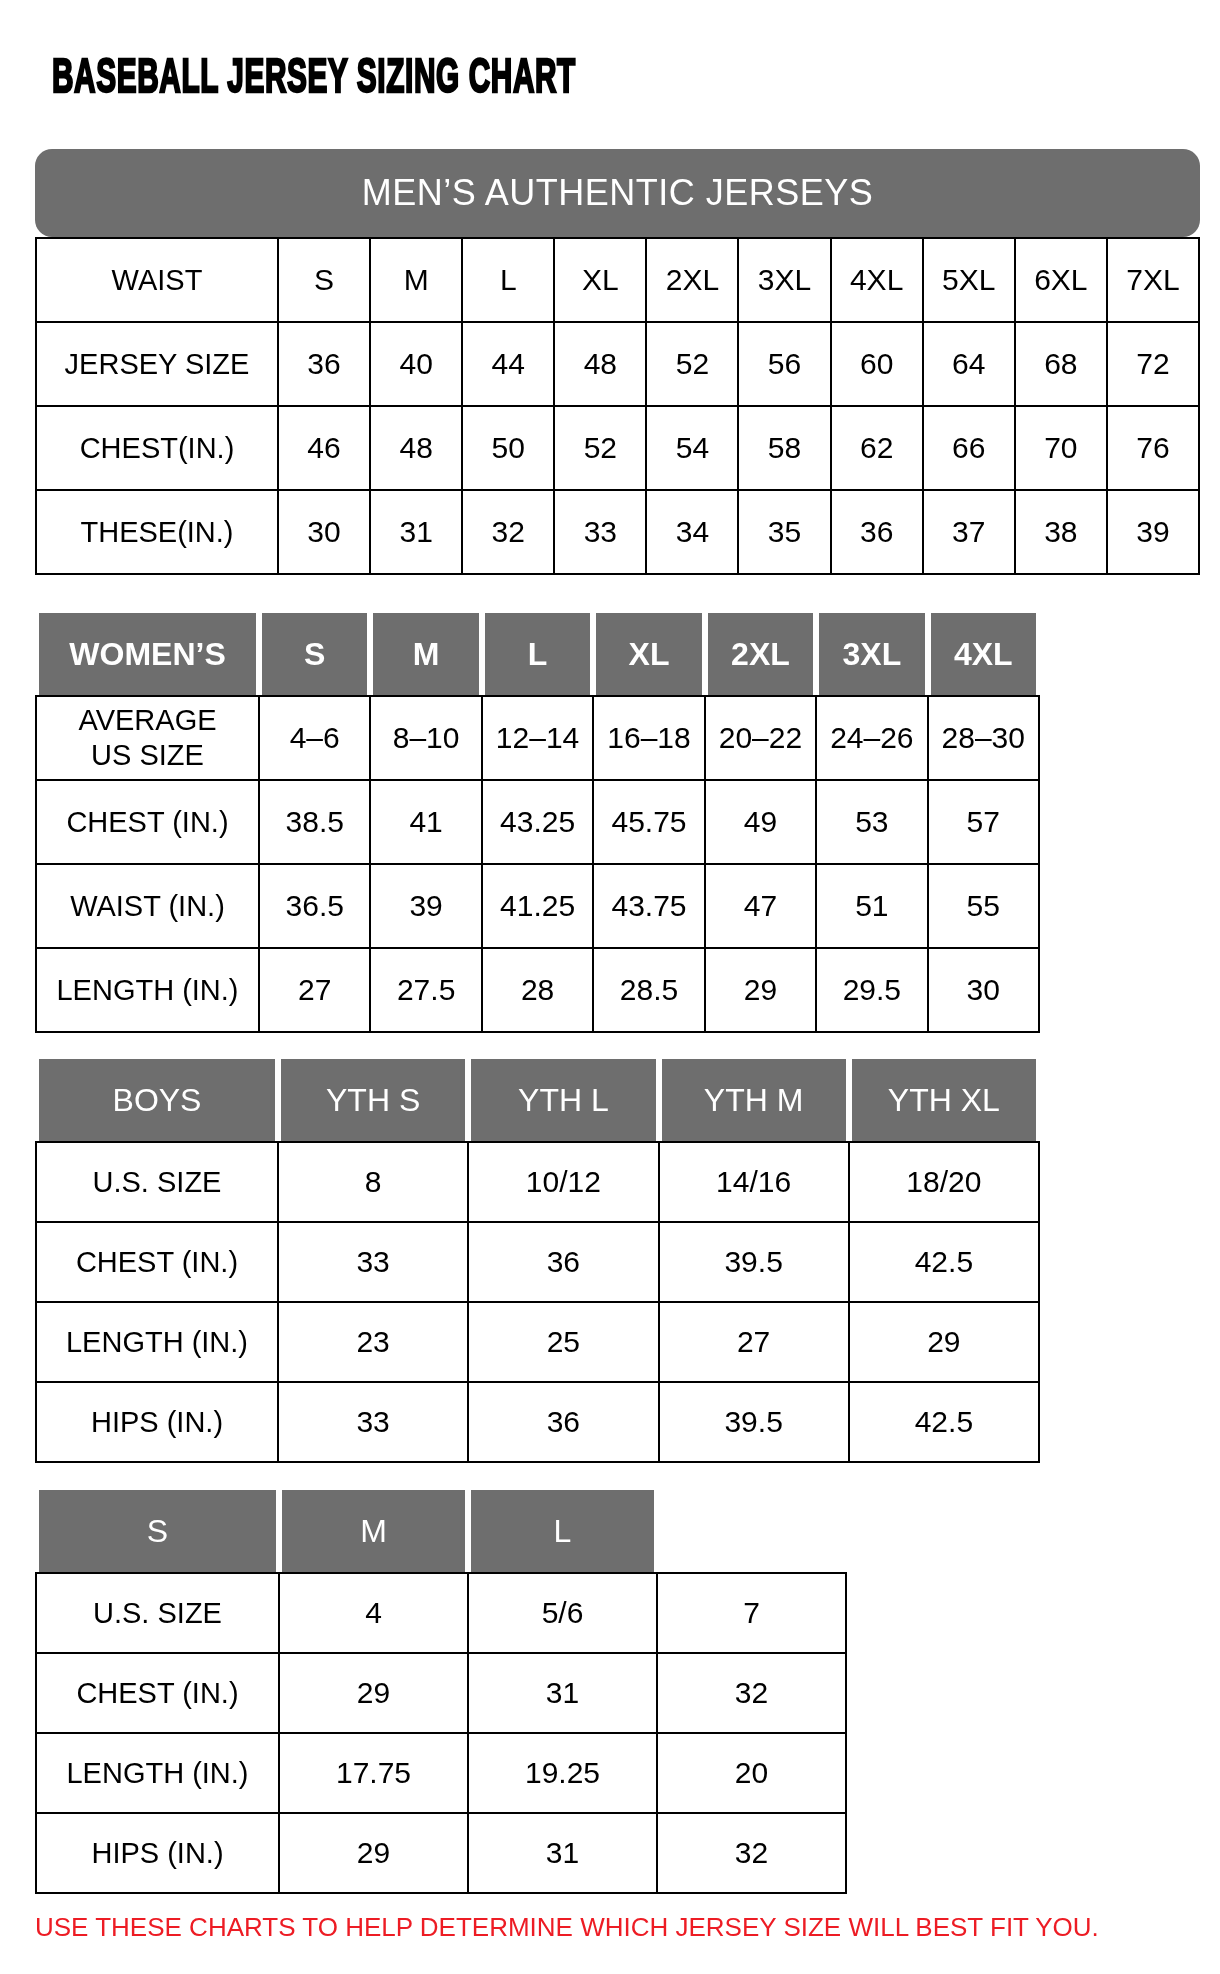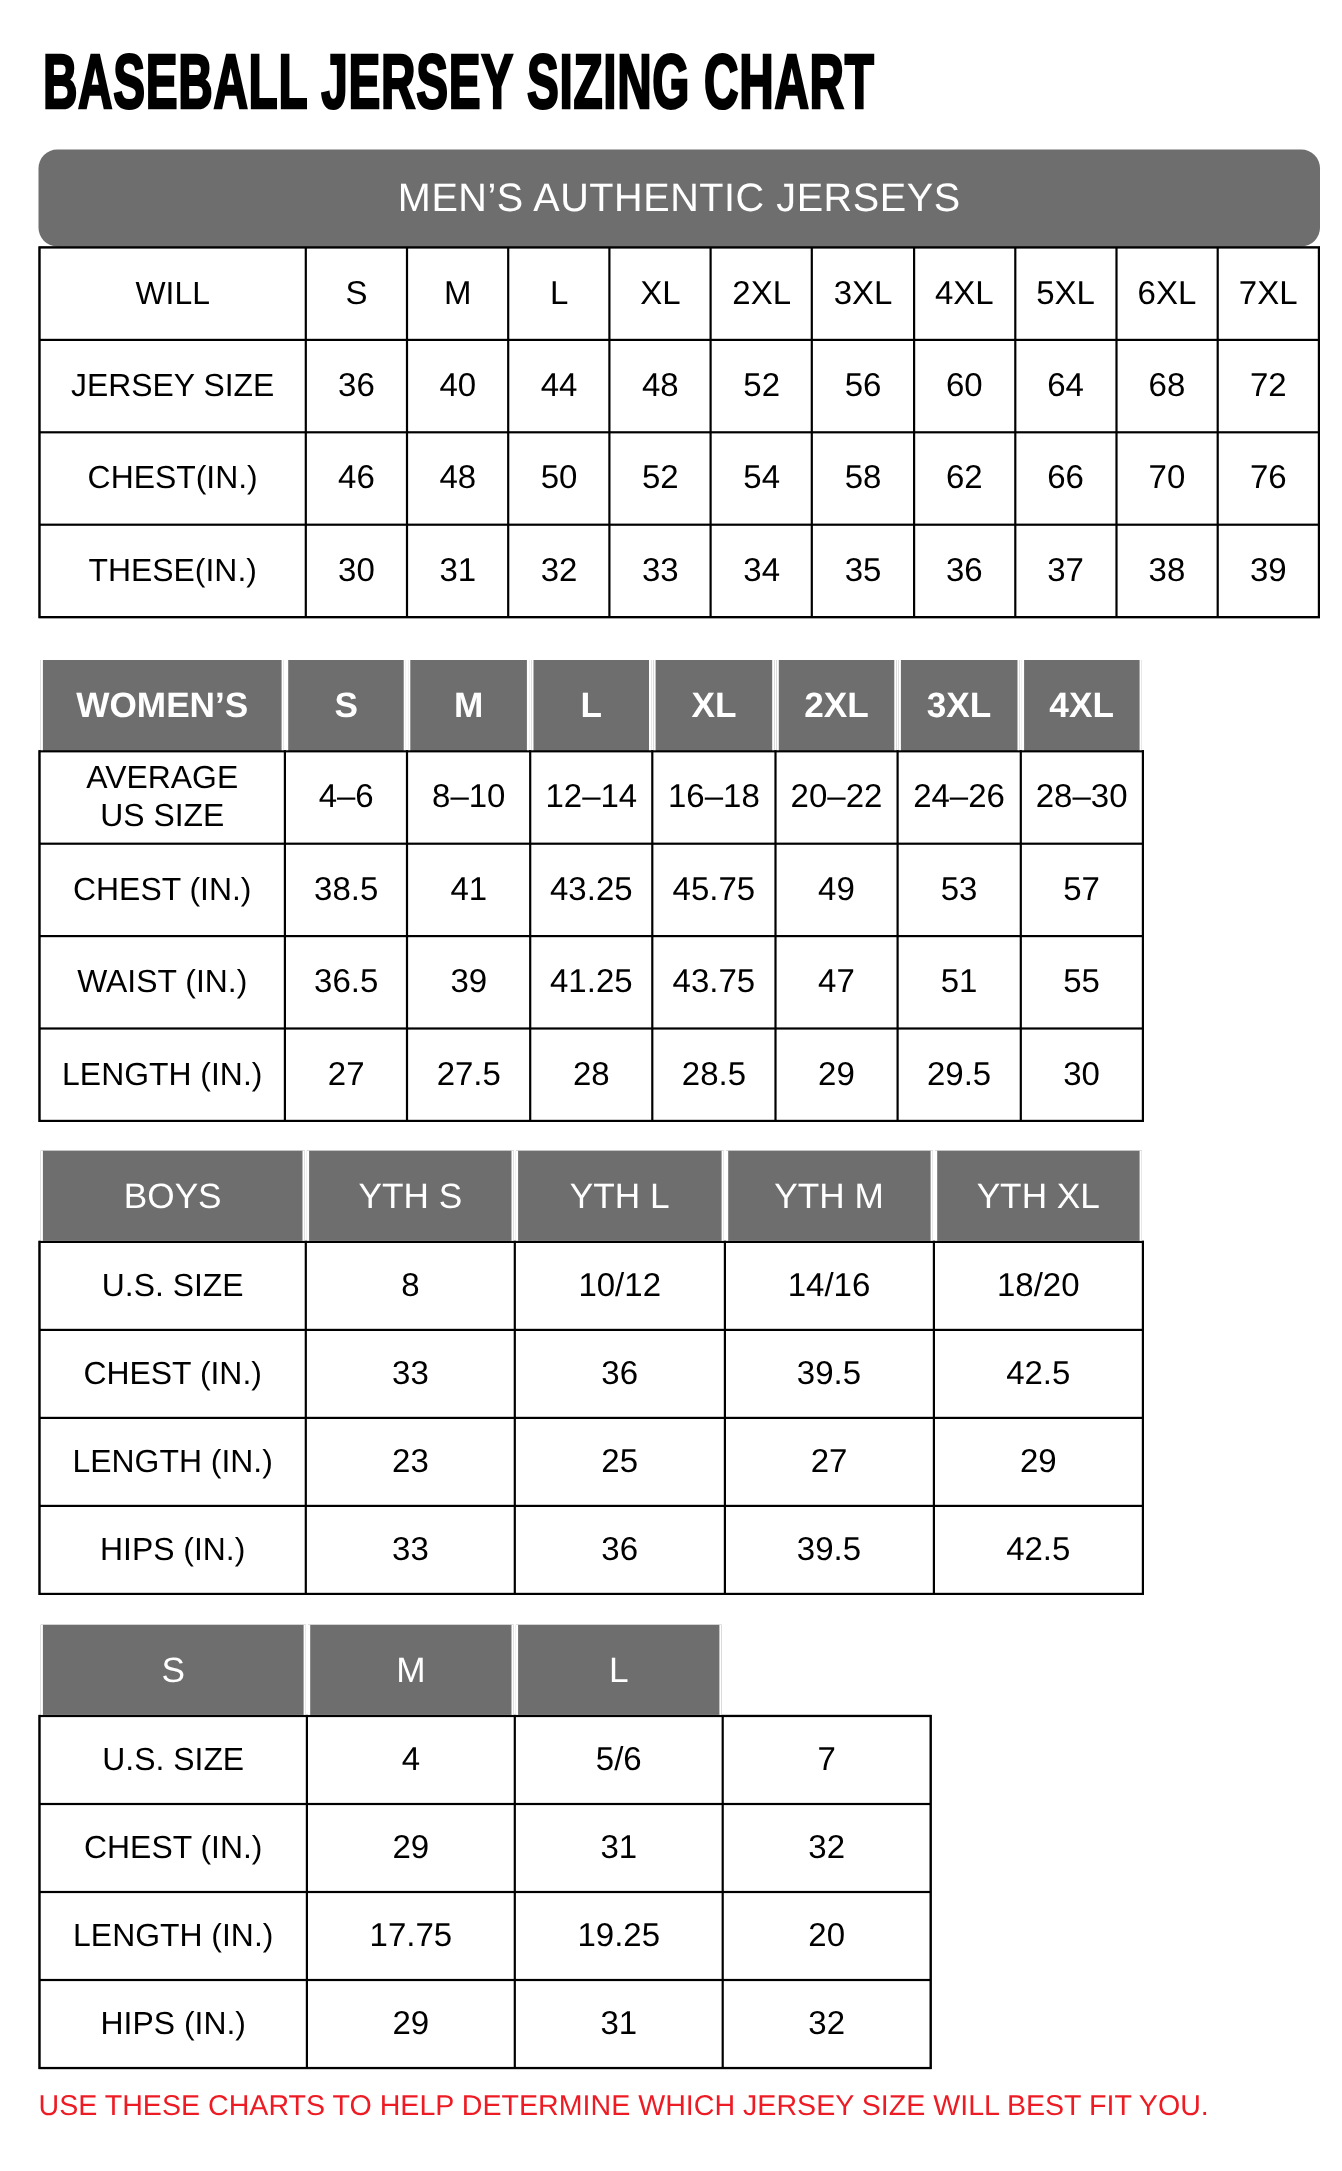--- a/index.html
+++ b/index.html
@@ -11,22 +11,22 @@
   *{box-sizing:border-box;}
   html,body{margin:0;padding:0;background:#fff;}
   body{
     width:1220px;height:1974px;
     font-family:"Liberation Sans","DejaVu Sans",sans-serif;
     color:#000;
   }
   .page{padding:0 20px 0 35px;}
   
   h1.title{
-    margin:4px;padding-top:35px;height:88px;
-    font-size:70px;line-height:1;white-space:nowrap;
+    margin:17px;padding-top:35px;height:88px;
+    font-size:48px;line-height:1;white-space:nowrap;
   }
   .title-inner{
     display:inline-block;
     transform:scaleX(0.62);
     transform-origin:left center;
     font-weight:700;
     letter-spacing:1px;
     -webkit-text-stroke:2.5px #000;
   }
   
@@ -80,21 +80,21 @@
 </style>
 </head>
 <body>
 
 <div class="page">
   <h1 class="title"><span class="title-inner">BASEBALL JERSEY SIZING CHART</span></h1>
   <div id="tables">
       <div class="table" style="width: 1165px; margin-top: 44px;">
         <div class="banner" style="height: 88px; border-radius: 17px;">MEN’S AUTHENTIC JERSEYS</div>
         <div class="tbody" style="grid-template-columns: 240px repeat(10, 1fr); grid-auto-rows: 82px;">
-          <div class="rowlabel">WILL</div>
+          <div class="rowlabel">WAIST</div>
           <div class="cell">S</div>
           <div class="cell">M</div>
           <div class="cell">L</div>
           <div class="cell">XL</div>
           <div class="cell">2XL</div>
           <div class="cell">3XL</div>
           <div class="cell">4XL</div>
           <div class="cell">5XL</div>
           <div class="cell">6XL</div>
           <div class="cell">7XL</div>

